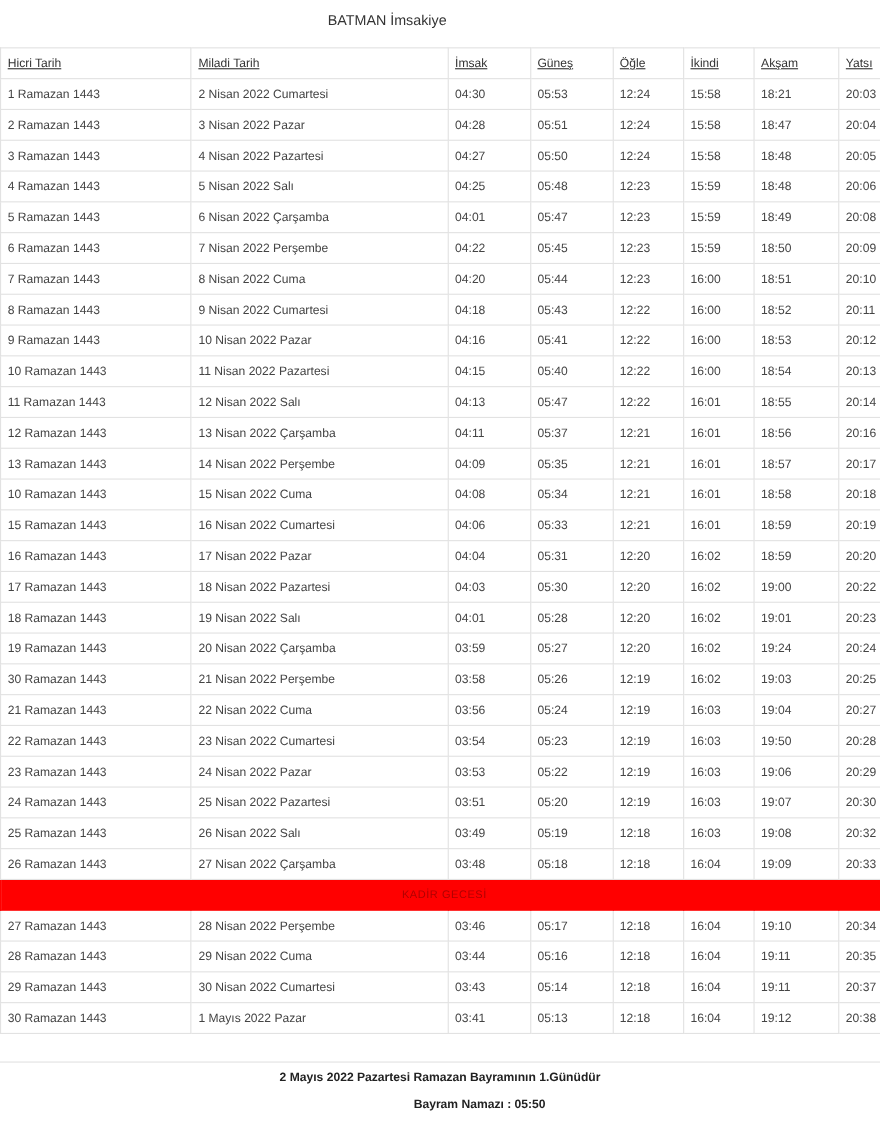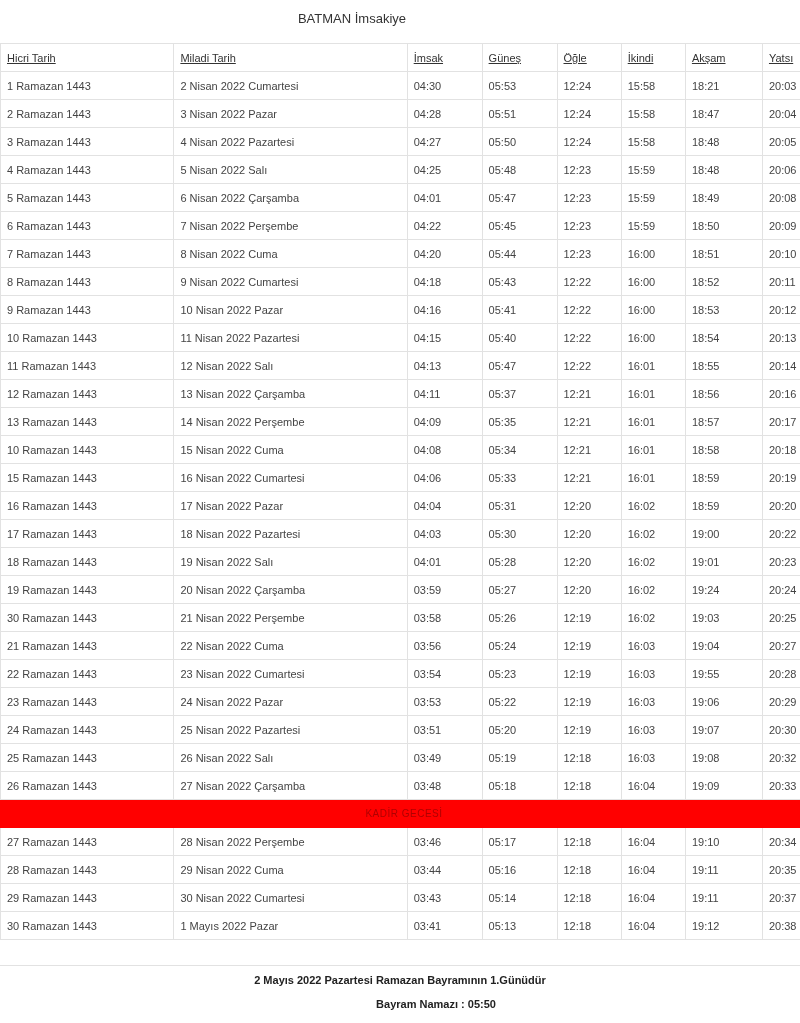--- a/index.html
+++ b/index.html
@@ -261,21 +261,21 @@
         <td>19:04</td>
         <td>20:27</td>
       </tr>
       <tr>
         <td>22 Ramazan 1443</td>
         <td>23 Nisan 2022 Cumartesi</td>
         <td>03:54</td>
         <td>05:23</td>
         <td>12:19</td>
         <td>16:03</td>
-        <td>19:55</td>
+        <td>19:50</td>
         <td>20:28</td>
       </tr>
       <tr>
         <td>23 Ramazan 1443</td>
         <td>24 Nisan 2022 Pazar</td>
         <td>03:53</td>
         <td>05:22</td>
         <td>12:19</td>
         <td>16:03</td>
         <td>19:06</td>

